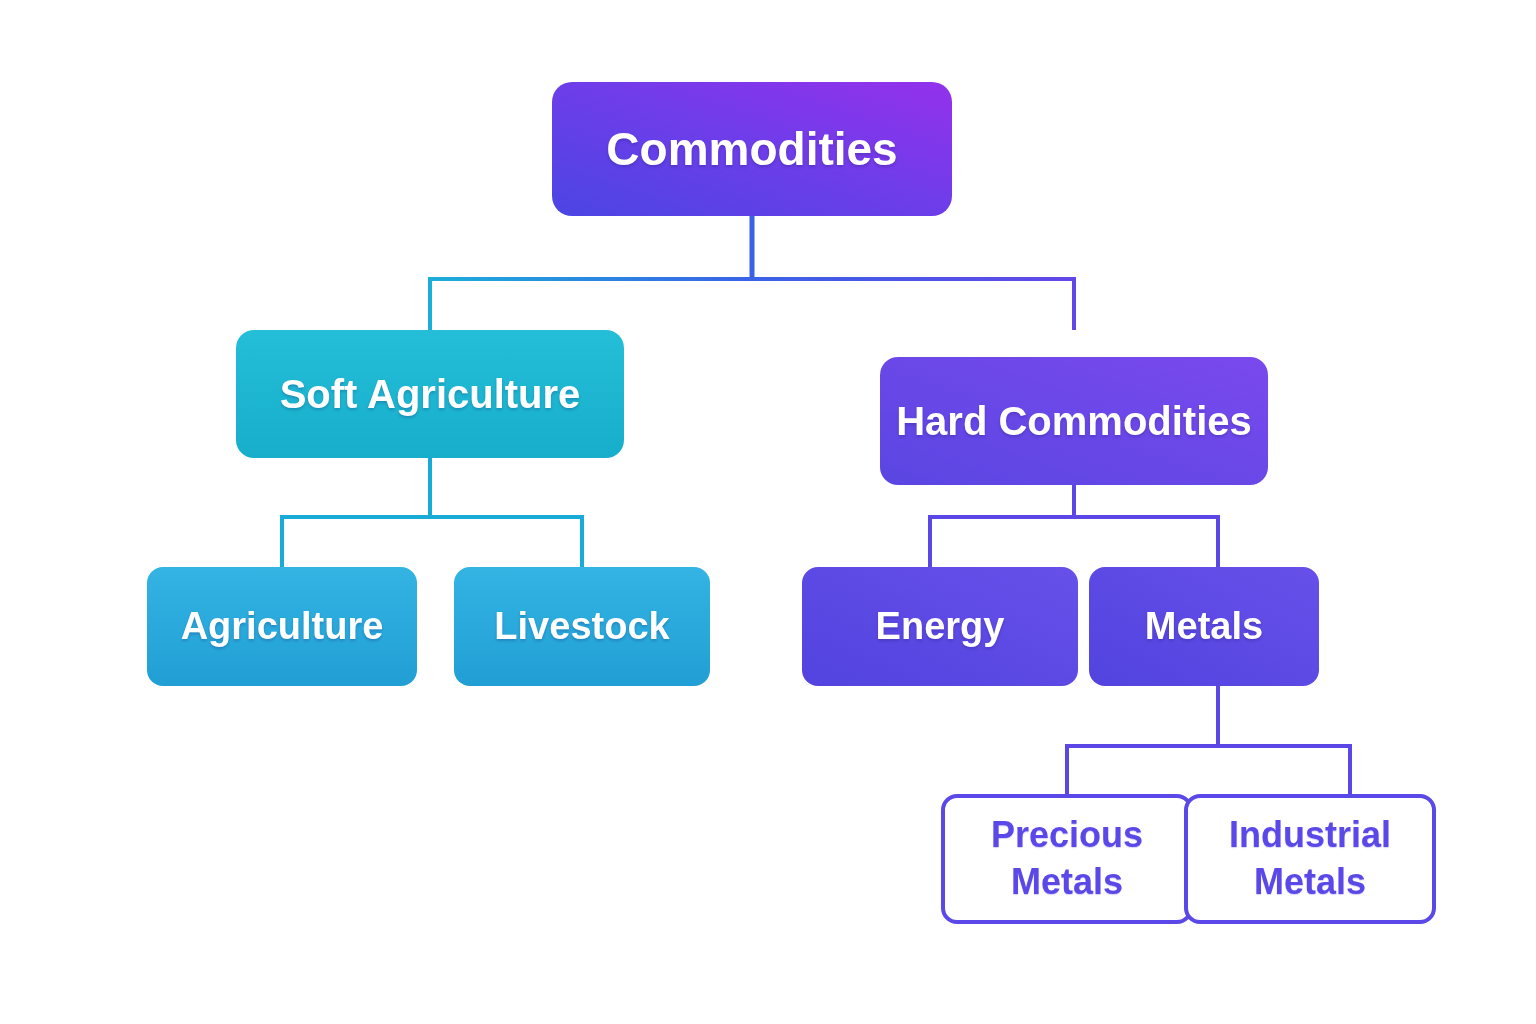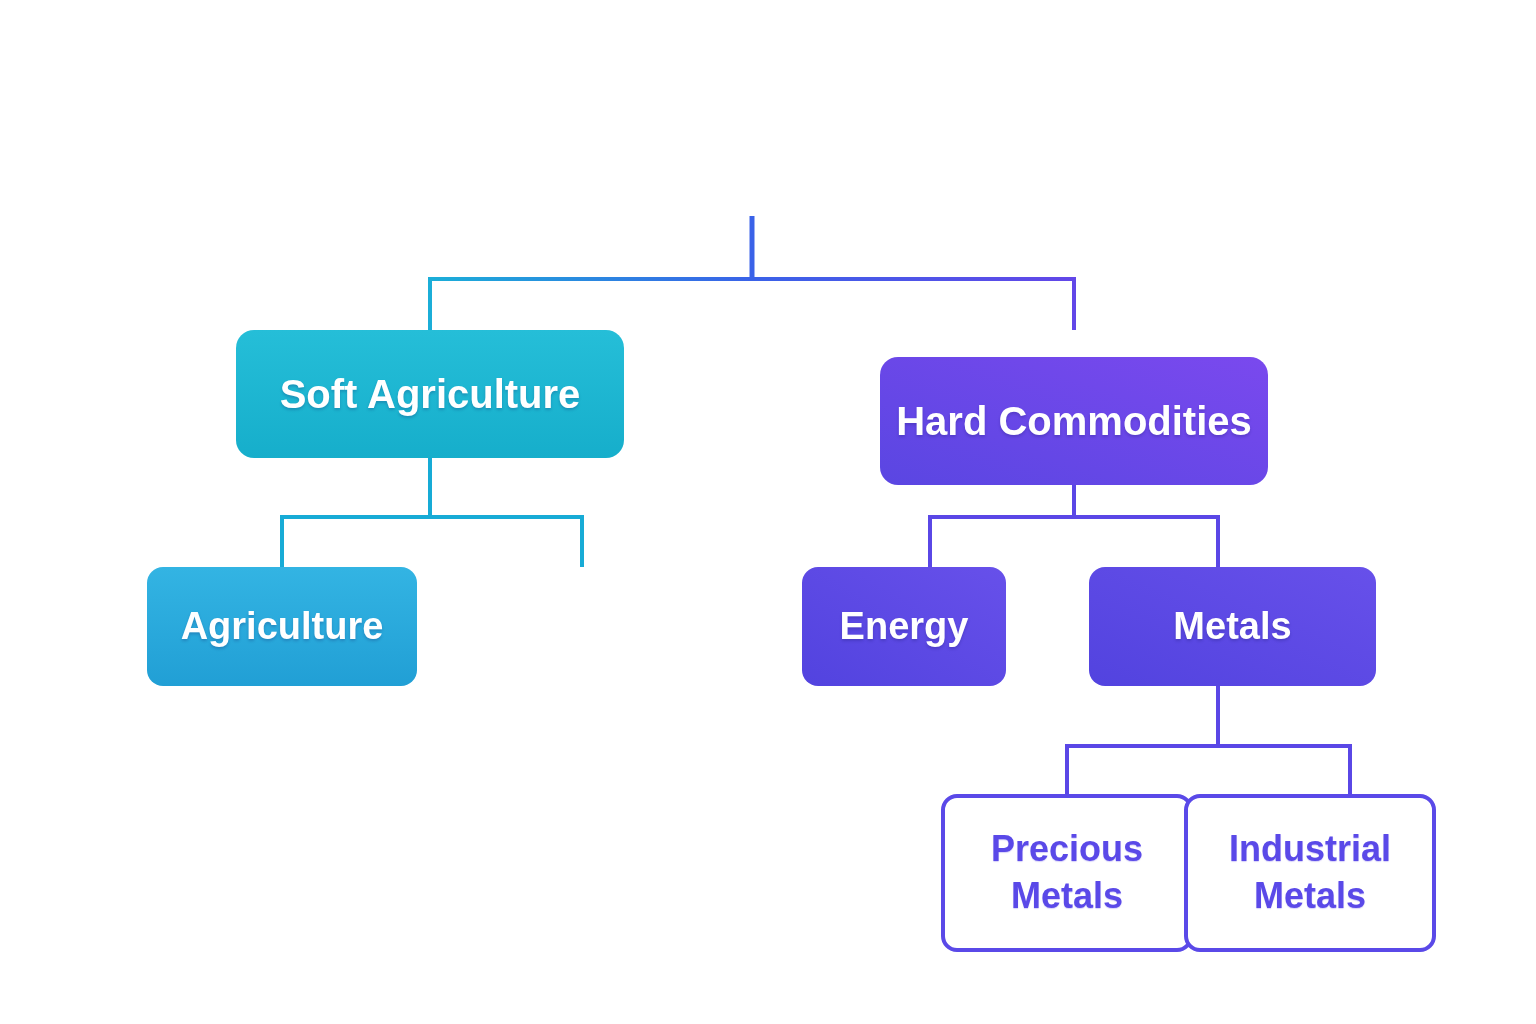--- a/index.html
+++ b/index.html
@@ -58,24 +58,24 @@
     border-radius: 16px;
   }
   .node-agriculture { left: 147px; width: 270px; }
   .node-livestock   { left: 454px; width: 256px; }
   .node-violet-child {
     top: 567px; height: 119px;
     font-size: 38px;
     background: linear-gradient(to bottom left, #6750EA 0%, #5243DF 100%);
     border-radius: 16px;
   }
-  .node-energy { left: 802px; width: 204px; }
-  .node-metals { left: 1089px; width: 287px; }
+  .node-energy { left: 802px; width: 276px; }
+  .node-metals { left: 1089px; width: 230px; }
   .node-leaf {
-    top: 794px; height: 158px; width: 252px;
+    top: 794px; height: 130px; width: 252px;
     font-size: 36px;
     line-height: 1.3;
     background: #ffffff;
     border: 4px solid #5A49E8;
     color: #5A49E8;
     border-radius: 16px;
     text-shadow: 0 1px 1px rgba(90, 73, 232, 0.25);
     white-space: normal;
     padding: 0 18px;
   }
@@ -100,33 +100,39 @@
 
     <path d="M430 330 L430 279 L1074 279 L1074 330" stroke="url(#topGrad)" stroke-width="4" fill="none"></path>
 
     <path d="M430 458 L430 517 M282 567 L282 517 L582 517 L582 567" stroke="#17ABD6" stroke-width="4" fill="none"></path>
 
     <path d="M1074 458 L1074 517 M930 567 L930 517 L1218 517 L1218 567" stroke="#5A47E6" stroke-width="4" fill="none"></path>
 
     <path d="M1218 686 L1218 746 M1067 794 L1067 746 L1350 746 L1350 794" stroke="#5A47E6" stroke-width="4" fill="none"></path>
   </svg>
 
+  <div class="node node-root">
+    <span>Commodities</span>
+  </div>
 
   <div class="node node-soft">
     <span>Soft Agriculture</span>
   </div>
 
   <div class="node node-hard">
     <span>Hard Commodities</span>
   </div>
 
   <div class="node node-teal-child node-agriculture">
     <span>Agriculture</span>
   </div>
 
+  <div class="node node-teal-child node-livestock">
+    <span>Livestock</span>
+  </div>
 
   <div class="node node-violet-child node-energy">
     <span>Energy</span>
   </div>
 
   <div class="node node-violet-child node-metals">
     <span>Metals</span>
   </div>
 
   <div class="node node-leaf node-precious">

